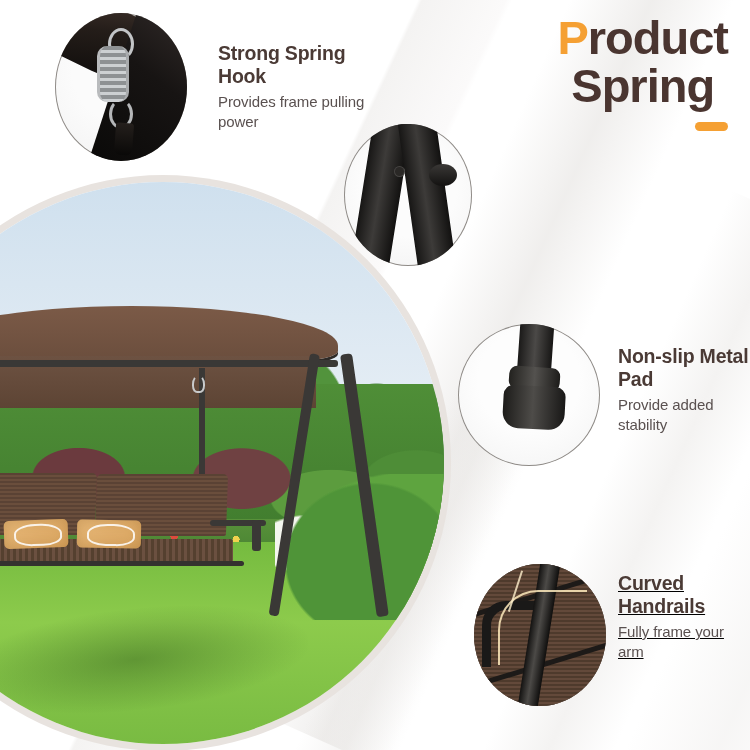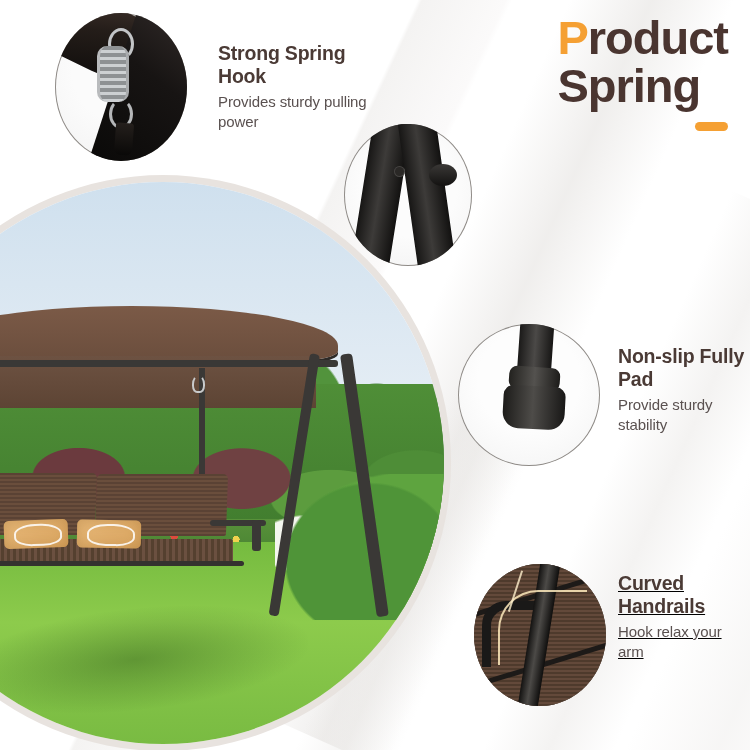--- a/index.html
+++ b/index.html
@@ -15,21 +15,21 @@
   .bg-wash{position:absolute;inset:0;background:
      linear-gradient(115deg,#ffffff 0%,#ffffff 38%,#f4f3f2 38.4%,#fbfafa 46%,#ffffff 46.6%,#ffffff 100%);}
   .streak{position:absolute;background:linear-gradient(90deg,rgba(226,224,222,0),rgba(222,219,216,.85),rgba(226,224,222,0));
      transform-origin:center;}
   .streak.s1{left:430px;top:-120px;width:150px;height:900px;transform:rotate(24deg);opacity:.55;}
   .streak.s2{left:560px;top:180px;width:120px;height:820px;transform:rotate(24deg);opacity:.4;}
   .streak.s3{left:330px;top:330px;width:90px;height:700px;transform:rotate(24deg);opacity:.35;}
   .streak.s4{left:655px;top:420px;width:170px;height:560px;transform:rotate(24deg);opacity:.3;}
 
   
-  .title-block{position:absolute;right:22px;top:14px;text-align:left;z-index:30;}
+  .title-block{position:absolute;right:22px;top:14px;text-align:center;z-index:30;}
   .title-line{font-size:47px;font-weight:bold;letter-spacing:-1px;line-height:1.03;color:#4a3530;white-space:nowrap;}
   .title-line .accent{color:#f5a033;}
   .title-dash{margin-left:auto;margin-top:11px;width:33px;height:9px;border-radius:5px;background:#f5a033;}
 
   
   .photo{position:absolute;border-radius:50%;overflow:hidden;}
 
   
   #main-photo{left:-118px;top:182px;width:562px;height:562px;
      box-shadow:0 0 0 7px #e8e3df;}
@@ -251,49 +251,49 @@
   <div class="photo" id="hook-photo">
     <div class="bar-a"></div>
     <div class="bar-b"></div>
     <div class="hk-top"></div>
     <div class="spring"></div>
     <div class="hk-bot"></div>
     <div class="strap"></div>
   </div>
   <div class="callout" id="co-hook">
     <div class="c-title">Strong Spring Hook</div>
-    <div class="c-desc">Provides sturdy pulling power</div>
+    <div class="c-desc">Provides frame pulling power</div>
   </div>
 
   <div class="photo" id="frame-photo">
     <div class="tube tube-l"></div>
     <div class="tube tube-r"></div>
     <div class="bolt"></div>
     <div class="knob"></div>
   </div>
   <div class="callout" id="co-frame">
   </div>
 
   <div class="photo" id="pad-photo">
     <div class="pole"></div>
     <div class="collar"></div>
     <div class="foot"></div>
   </div>
   <div class="callout" id="co-pad">
-    <div class="c-title">Non-slip Fully Pad</div>
-    <div class="c-desc">Provide sturdy stability</div>
+    <div class="c-title">Non-slip Metal Pad</div>
+    <div class="c-desc">Provide added stability</div>
   </div>
 
   <div class="photo" id="rail-photo">
     <div class="weave"></div>
     <div class="slat sl1"></div>
     <div class="slat sl2"></div>
     <div class="rail-curve"></div>
     <div class="rail-bar"></div>
     <div class="glow"></div>
     <div class="glow2"></div>
   </div>
   <div class="callout" id="co-rail">
     <div class="c-title">Curved Handrails</div>
-    <div class="c-desc">Hook relax your arm</div>
+    <div class="c-desc">Fully frame your arm</div>
   </div>
 
 </div>
 
 </body></html>

